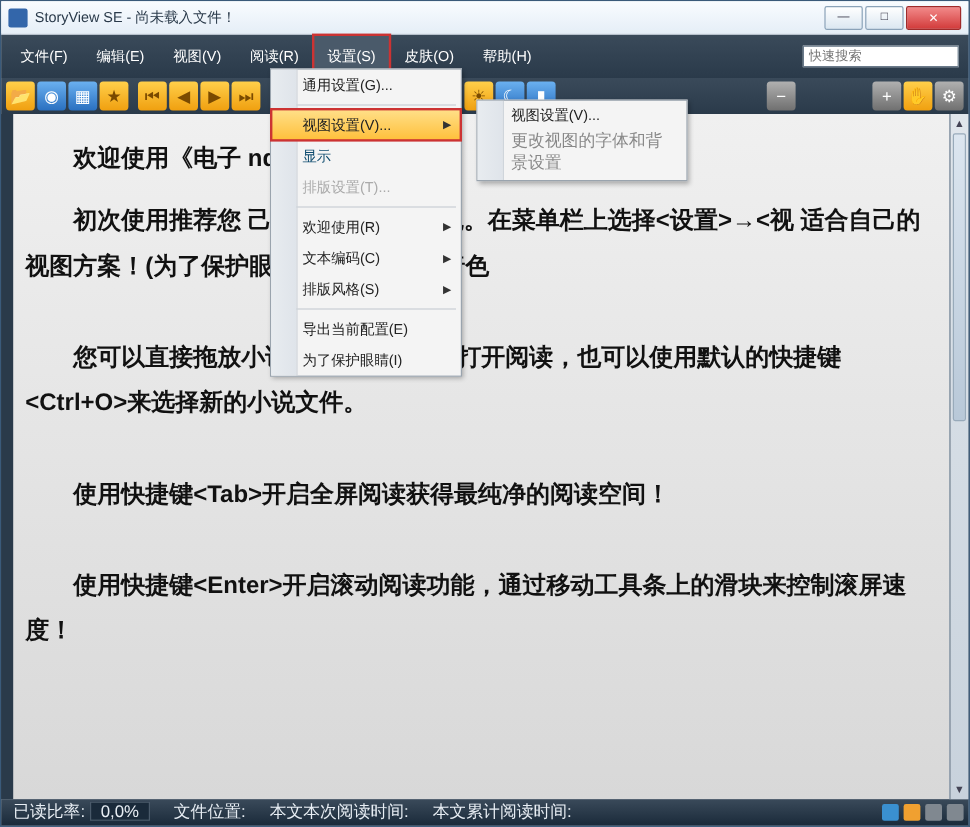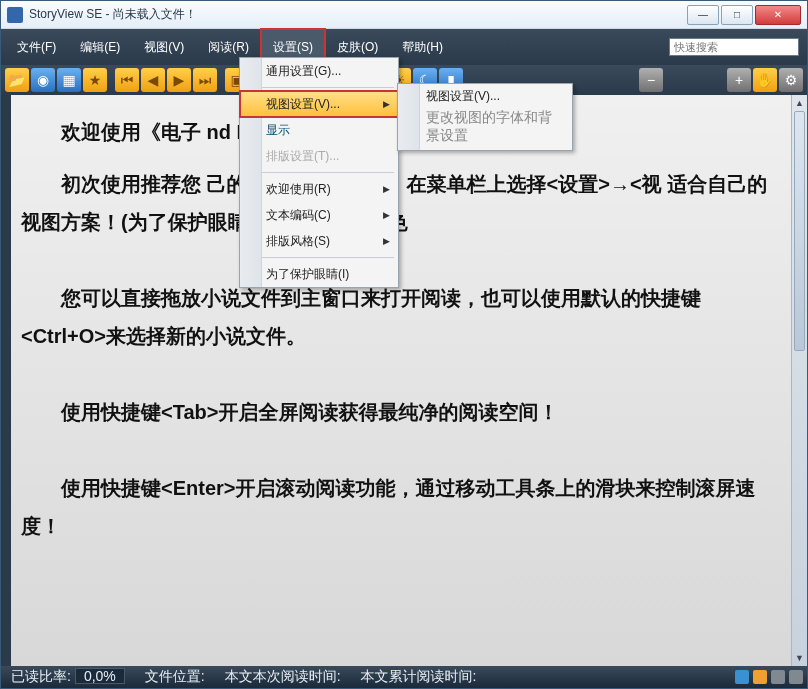--- a/index.html
+++ b/index.html
@@ -40,21 +40,21 @@
   .sb-thumb { position:absolute; top:16px; left:2px; right:2px; height:240px; background:linear-gradient(#dce6f0,#b8c8d8); border:1px solid #98aaba; border-radius:2px; }
 
   
   .statusbar { height:22px; background:linear-gradient(#3a4a5a,#1a2a3a); display:flex; align-items:center; color:#e8eef4; font-size:14px; padding:0 4px; gap:8px; }
   .stat-cell { padding:0 6px; display:flex; gap:4px; }
   .stat-box { background:#1a2a3a; border:1px solid #4a5a6a; padding:0 8px; height:16px; display:flex; align-items:center; }
   .status-icons { margin-left:auto; display:flex; gap:4px; }
   .sicon { width:14px; height:14px; border-radius:2px; }
 
   
-  .dropdown { position:absolute; top:56px; left:238px; width:160px; background:#f4f4f4; border:1px solid #9aa4ae; box-shadow:2px 2px 4px rgba(0,0,0,.3); font-size:12px; color:#222; z-index:10; }
+  .dropdown { position:absolute; top:56px; left:224px; width:160px; background:#f4f4f4; border:1px solid #9aa4ae; box-shadow:2px 2px 4px rgba(0,0,0,.3); font-size:12px; color:#222; z-index:10; }
   .dropdown .dd-item { height:26px; display:flex; align-items:center; padding:0 12px 0 26px; position:relative; }
   .dropdown .dd-item.hl { background:linear-gradient(#ffe08a,#ffbf3a); outline:2px solid #cc3333; outline-offset:-1px; }
   .dropdown .dd-sep { height:1px; background:#c8ced4; margin:3px 4px; }
   .dropdown .dd-arrow { position:absolute; right:8px; font-size:9px; color:#333; }
   .dropdown .dd-gutter { position:absolute; left:0; top:0; bottom:0; width:22px; background:linear-gradient(90deg,#e8ecf0,#dfe4ea); border-right:1px solid #cfd5db; }
 
   
   .submenu { position:absolute; top:82px; left:396px; width:176px; background:#f4f4f4; border:1px solid #9aa4ae; box-shadow:2px 2px 4px rgba(0,0,0,.3); font-size:12px; color:#222; z-index:11; }
   .submenu .dd-gutter { position:absolute; left:0; top:0; bottom:0; width:22px; background:linear-gradient(90deg,#e8ecf0,#dfe4ea); border-right:1px solid #cfd5db; }
   .submenu .sm-item { height:24px; display:flex; align-items:center; padding:0 12px 0 28px; }
@@ -182,20 +182,23 @@
     <div class="dd-item">
         <span>文本编码(C)</span>
         <span class="dd-arrow">▶</span>
       </div>
     <div class="dd-item">
         <span>排版风格(S)</span>
         <span class="dd-arrow">▶</span>
       </div>
     <div class="dd-sep"></div>
     <div class="dd-item">
+        <span>导出当前配置(E)</span>
+      </div>
+    <div class="dd-item">
         <span>为了保护眼睛(I)</span>
       </div>
   </div>
 
   <div class="submenu">
     <div class="dd-gutter"></div>
     <div class="sm-item">视图设置(V)...</div>
     <div class="sm-desc">更改视图的字体和背景设置</div>
   </div>
 

